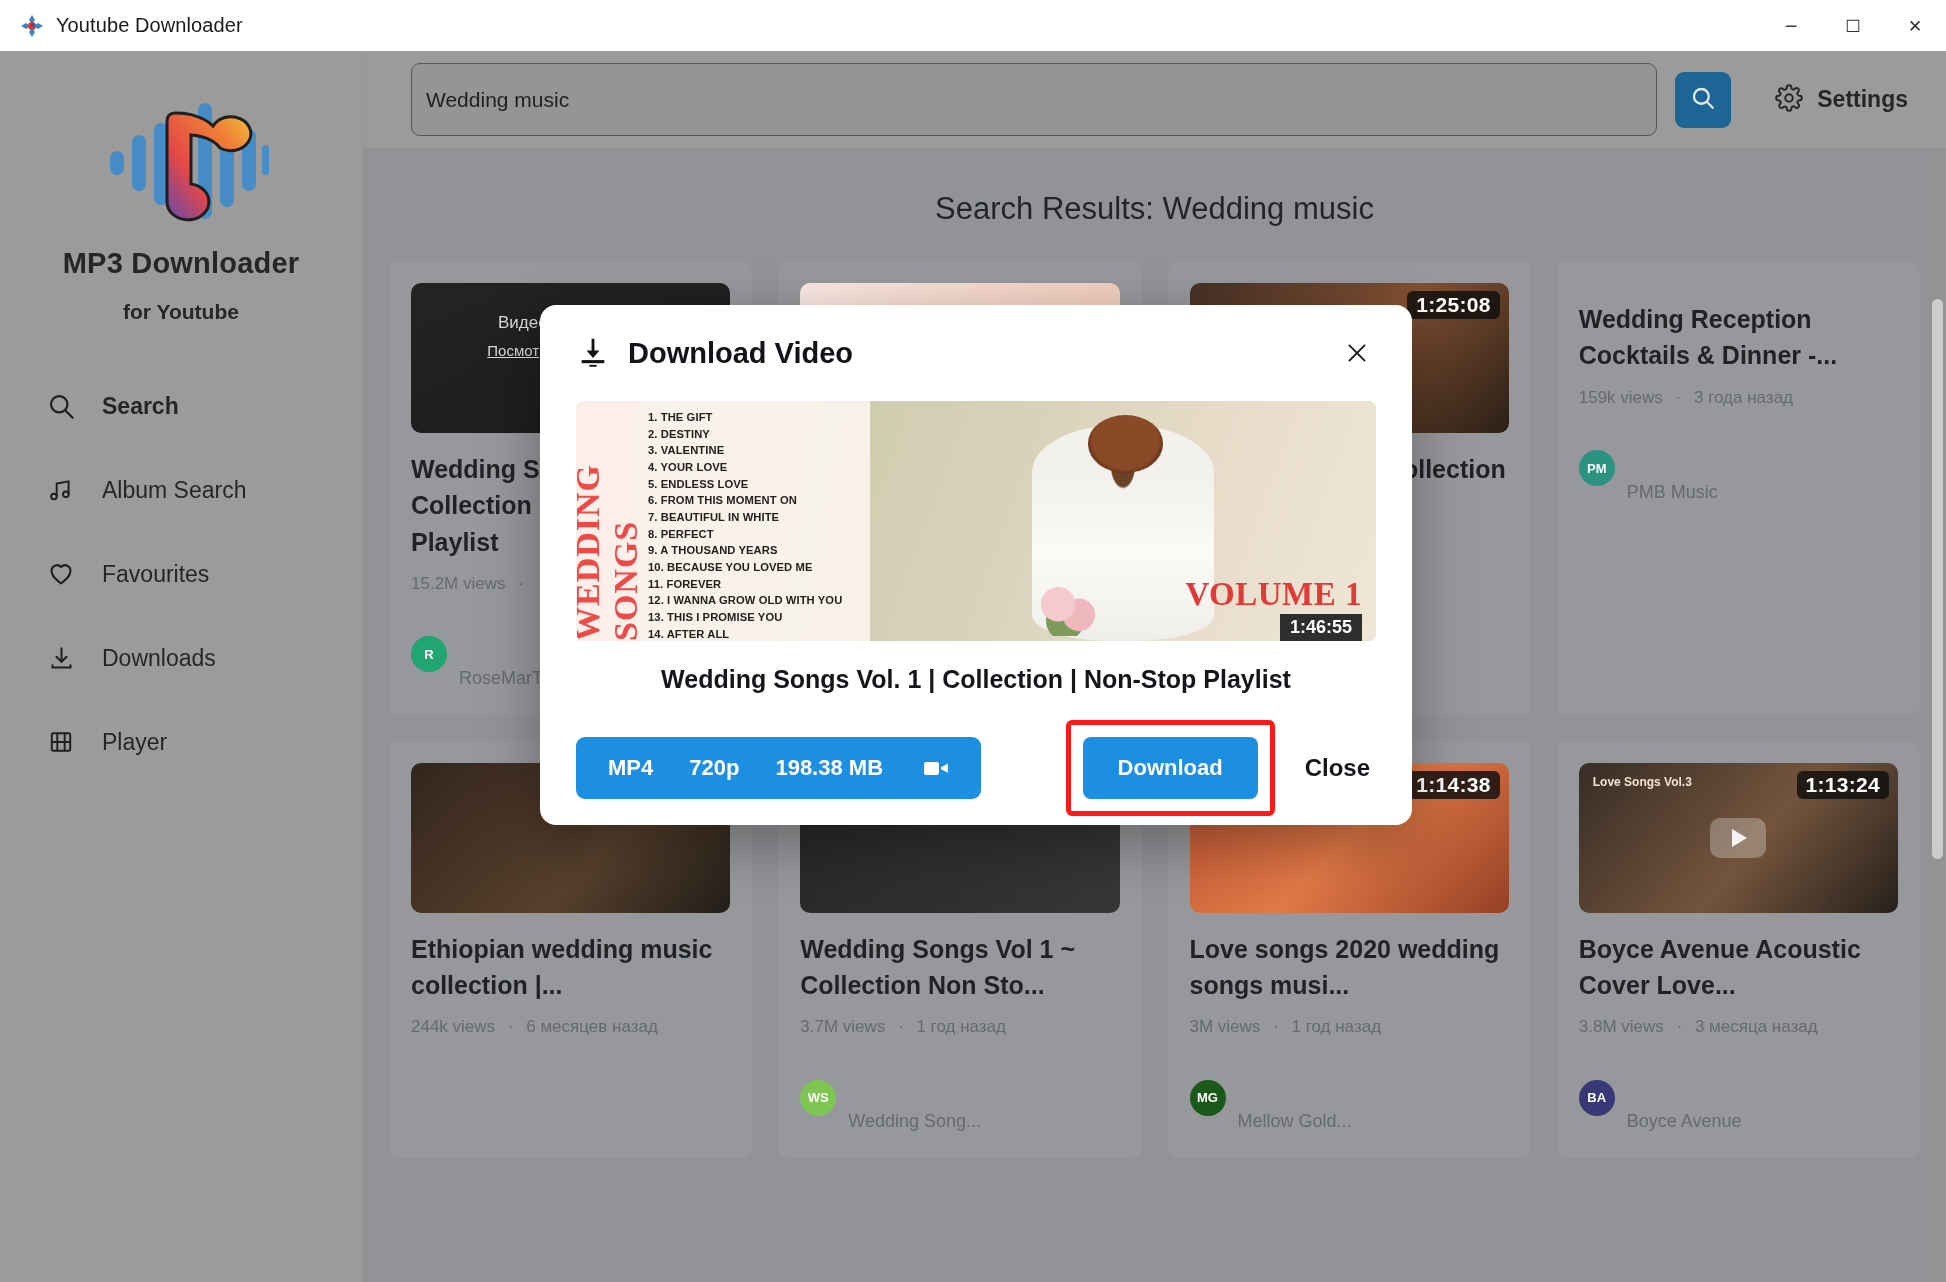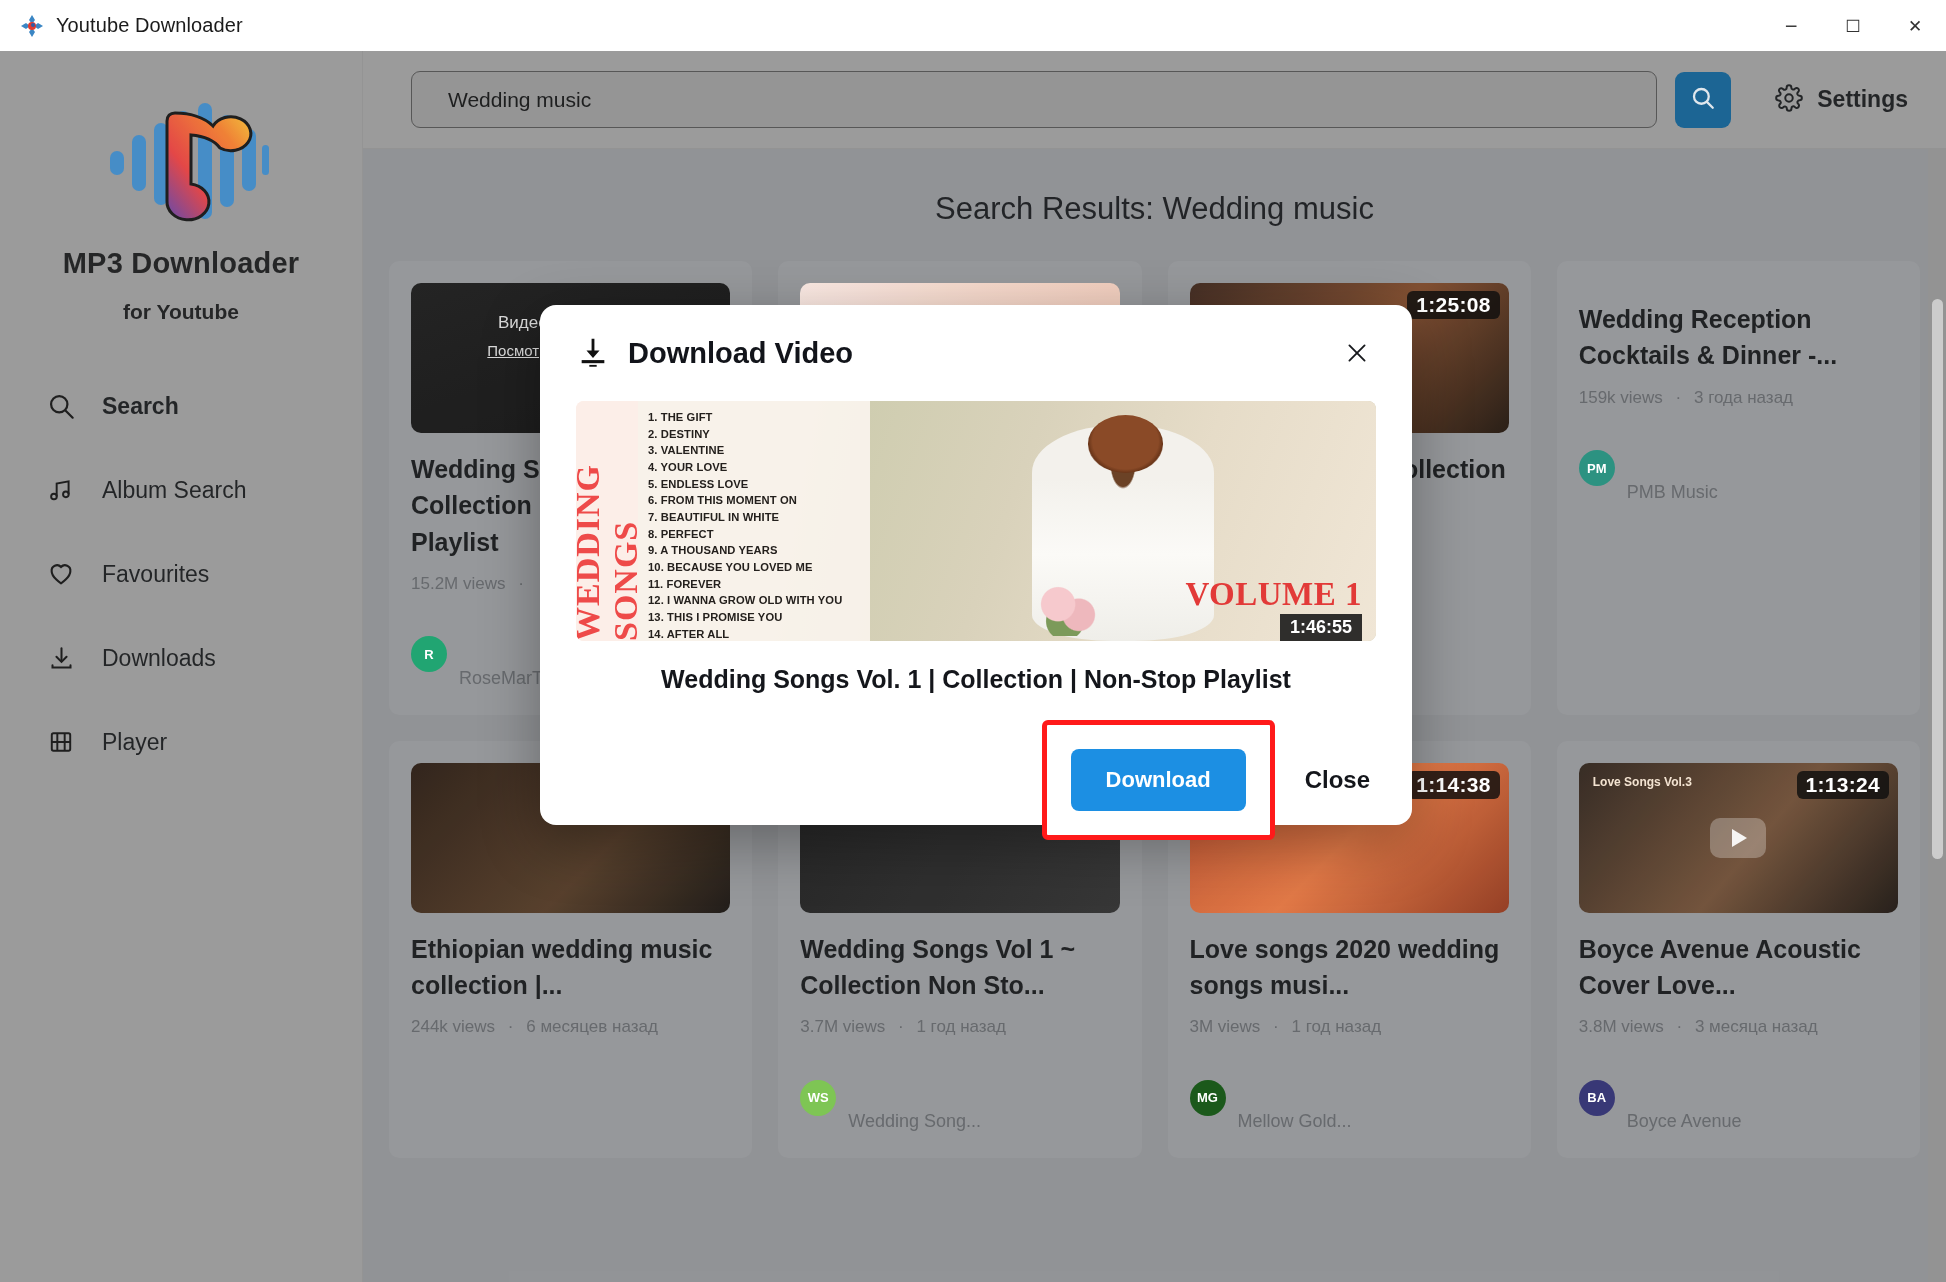--- a/index.html
+++ b/index.html
@@ -56,23 +56,23 @@
 
   
   #main { flex:1; display:flex; flex-direction:column; min-width:0; background:#8b8d90; position:relative; }
 
   #topbar {
     height:98px; flex:0 0 98px; background:#959595;
     display:flex; align-items:center; gap:0; padding:0 24px 0 48px;
     border-bottom:1px solid #8d8d8d;
   }
   #search-input {
-    flex:1; height:57px; background:#8f8f8f;
+    flex:1; height:73px; background:#8f8f8f;
     border:1.5px solid #4d4d4d; border-radius:9px;
-    padding:0 36px; font-size:21px; color:#101112;
+    padding:0 14px; font-size:21px; color:#101112;
     font-family:"Liberation Sans", sans-serif; outline:none;
   }
   #search-button {
     width:56px; height:56px; margin-left:18px; flex:0 0 56px;
     background:#0e5c8e; border:none; border-radius:9px;
     display:flex; align-items:center; justify-content:center; cursor:pointer;
   }
   #settings-button {
     display:flex; align-items:center; gap:14px;
     margin-left:44px; margin-right:14px; cursor:pointer; background:none; border:none;
@@ -229,21 +229,21 @@
   }
   #format-pill {
     height:62px; min-width:400px; background:#1c8fe3; border:none; border-radius:9px;
     display:flex; align-items:center; gap:36px; padding:0 32px; cursor:pointer;
   }
   #format-pill span { color:#fff; font-size:22px; font-weight:700; font-family:"Liberation Sans", sans-serif; }
   #format-pill .cam { margin-left:4px; display:flex; align-items:center; }
 
   #download-highlight {
     margin-left:auto; border:5px solid #ff1a1a; border-radius:6px;
-    padding:24px; background:#fff;
+    padding:12px; background:#fff;
   }
   #download-button {
     height:62px; min-width:175px; background:#1c8fe3; border:none; border-radius:8px;
     color:#fff; font-size:22px; font-weight:700; cursor:pointer;
     font-family:"Liberation Sans", sans-serif;
   }
   #close-button {
     background:none; border:none; font-size:24px; font-weight:700; color:#14161b;
     margin-left:30px; margin-right:6px; cursor:pointer; font-family:"Liberation Sans", sans-serif;
   }
@@ -556,20 +556,31 @@
         <div class="mt-hair"></div>
         <div class="mt-bouquet"></div>
         <div class="mt-volume">VOLUME 1</div>
       </div>
       <div class="mt-duration">1:46:55</div>
     </div>
 
     <div id="modal-video-title">Wedding Songs Vol. 1 | Collection | Non-Stop Playlist</div>
 
     <div id="modal-actions">
+      <button id="format-pill">
+        <span>MP4</span>
+        <span>720p</span>
+        <span>198.38 MB</span>
+        <span class="cam">
+          <svg width="26" height="20" viewBox="0 0 26 20" fill="#fff">
+            <rect x="1" y="4" width="15" height="13" rx="2.2"></rect>
+            <path d="M18 9.2 25 5.6v9.2L18 11.2z"></path>
+          </svg>
+        </span>
+      </button>
 
       <div id="download-highlight">
         <button id="download-button">Download</button>
       </div>
       <button id="close-button">Close</button>
     </div>
   </div>
 </div>
 
 </body></html>

